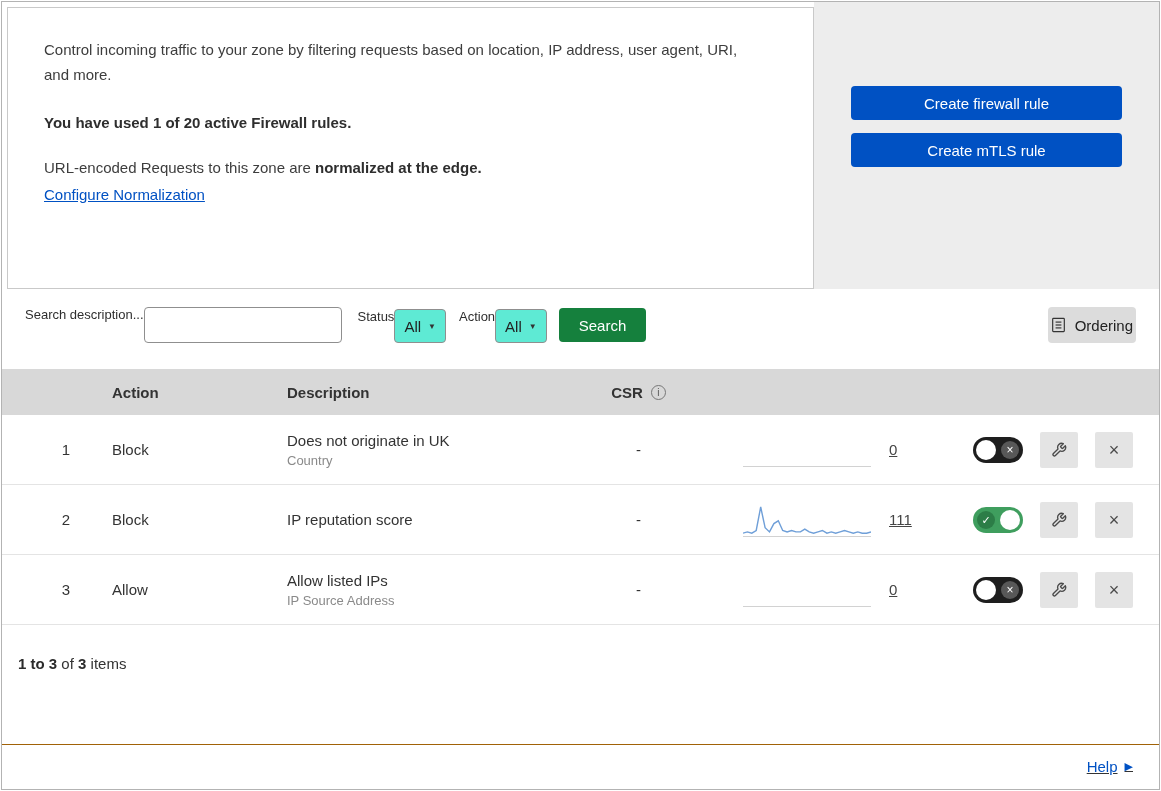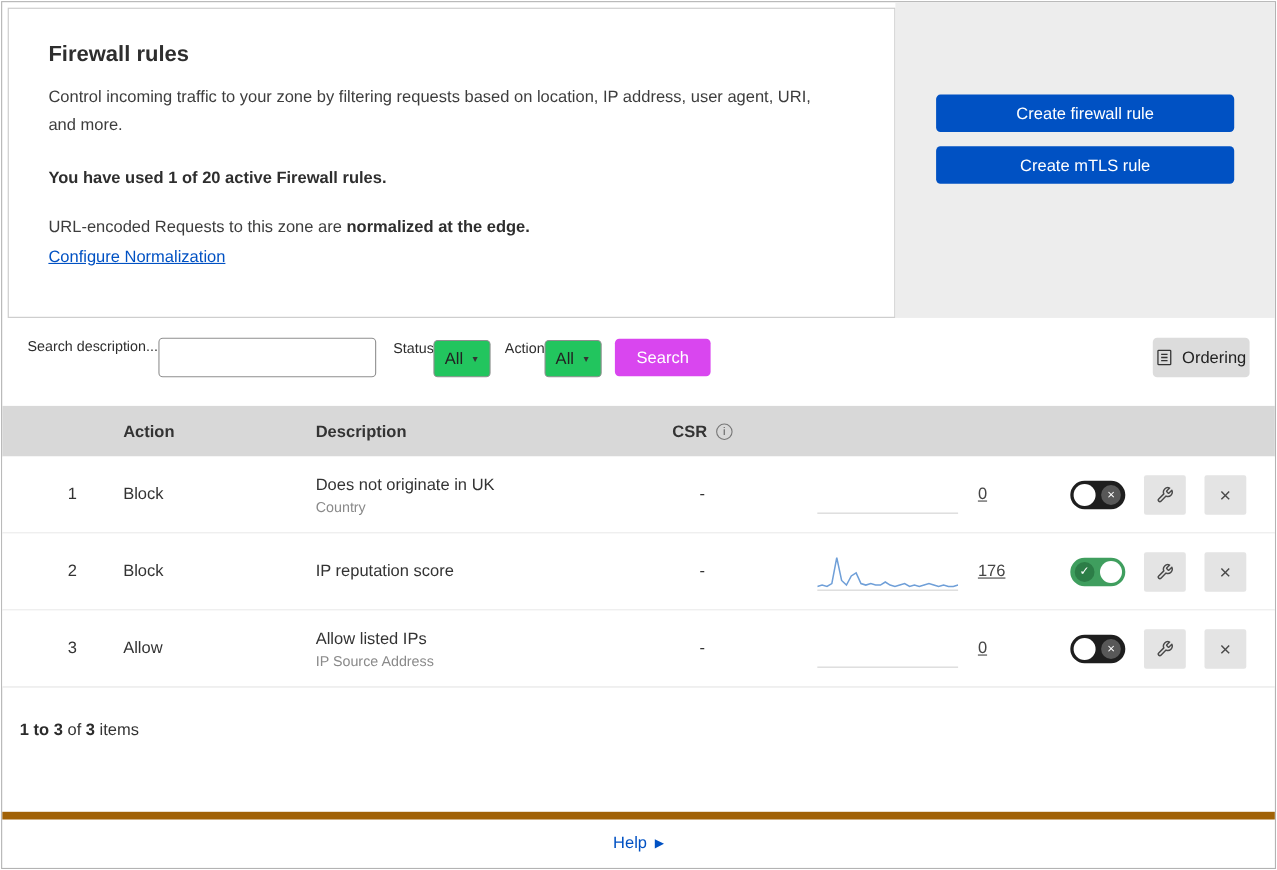--- a/index.html
+++ b/index.html
@@ -79,26 +79,26 @@
   .search-box input {
     border: none; outline: none; flex: 1; font-size: 14px;
     font-family: inherit; margin-left: 8px; background: transparent;
   }
   .grp-search { margin-right: 16px; }
   .grp-status { margin-right: 13px; }
   .grp-action { margin-right: 12px; }
   .dropdown {
     display: inline-flex; align-items: center; gap: 7px;
     border: 1px solid #8f8f8f; border-radius: 4px;
-    height: 34px; padding: 0 9px; background: #22c55e;
+    height: 34px; padding: 0 9px; background: #5eead4;
     font-size: 15px; color: #222; cursor: pointer;
   }
   .caret { font-size: 8px; color: #333; }
   .btn-primary {
-    background: #d946ef; color: #fff; border: none; border-radius: 4px;
+    background: #15803d; color: #fff; border: none; border-radius: 4px;
     height: 34px; padding: 0 20px; font-size: 15px; font-family: inherit; cursor: pointer;
     margin-bottom: 1px;
   }
   .btn-ordering {
     margin-left: auto;
     display: inline-flex; align-items: center; gap: 9px;
     background: #dcdcdc; border: none; border-radius: 4px;
     height: 36px; padding: 0 3px; font-size: 15px; color: #222;
     font-family: inherit; cursor: pointer;
   }
@@ -182,39 +182,39 @@
     color: #4a4a4a; cursor: pointer; flex: none;
     font-family: inherit;
   }
   .x-glyph { font-size: 18px; color: #4a4a4a; line-height: 1; }
 
   
   .items-line { padding: 30px 16px 24px 16px; color: #333; flex: none; }
   .items-line strong { color: #2b2b2b; margin-top: 27px; }
   .help-row {
     margin-top: auto;
-    border-top: 7px solid #a16207;
+    border-top: 1px solid #a16207;
     padding: 13px 26px 14px 26px;
-    display: flex; justify-content: center; align-items: center;
-    flex: none;
+    display: flex; justify-content: flex-end; align-items: center;
+    flex: none;
+    text-decoration: underline;
   }
   .help-link {
     color: #0051c3; text-decoration: none; cursor: pointer;
     display: inline-flex; align-items: center; gap: 7px; font-size: 15px;
   }
   .tri { font-size: 11px; }
 </style>
 </head>
 <body>
 
 <div class="page">
 
   <div class="top-region">
     <div class="intro-box">
-      <h1 class="intro-title">Firewall rules</h1>
       <p class="intro-desc">Control incoming traffic to your zone by filtering requests based on location, IP address, user agent, URI, and more.</p>
       <p class="intro-usage">You have used 1 of 20 active Firewall rules.</p>
       <p class="intro-norm"><span>URL-encoded Requests to this zone are </span><strong>normalized at the edge.</strong></p>
       <a class="intro-link" href="#">Configure Normalization</a>
     </div>
     <div class="side-panel">
       <button class="btn-panel">Create firewall rule</button>
       <button class="btn-panel">Create mTLS rule</button>
     </div>
   </div>
@@ -302,21 +302,21 @@
     <div class="c-desc">
       <div class="desc-main">IP reputation score</div>
     </div>
     <div class="c-csr">-</div>
     <div class="c-activity">
       <div class="spark">
           <svg width="128" height="33" viewBox="0 0 128 33">
             <polyline points="0.0,29.2 4.4,27.9 8.8,29.2 13.2,26.5 17.7,3.0 22.1,23.7 26.5,27.9 30.9,19.6 35.3,16.8 39.7,26.5 44.1,27.9 48.6,26.5 53.0,27.9 57.4,27.9 61.8,25.1 66.2,27.9 70.6,29.2 75.0,27.9 79.4,26.5 83.9,29.2 88.3,27.9 92.7,29.2 97.1,27.9 101.5,26.5 105.9,27.9 110.3,29.2 114.8,27.9 119.2,29.2 123.6,29.2 128.0,27.9" fill="none" stroke="#6f9fd8" stroke-width="1.4"></polyline>
           </svg>
         </div>
-      <a class="count" href="#">176</a>
+      <a class="count" href="#">111</a>
     </div>
     <div class="c-controls">
       <button class="toggle on">
         <span class="badge check">✓</span>
         <span class="knob"></span>
 
       </button>
       <button class="icon-btn">
         <svg width="16" height="16" viewBox="0 0 24 24" fill="none" stroke="#4a4a4a" stroke-width="2" stroke-linecap="round" stroke-linejoin="round">
           <path d="M14.7 6.3a1 1 0 0 0 0 1.4l1.6 1.6a1 1 0 0 0 1.4 0l3.77-3.77a6 6 0 0 1-7.94 7.94l-6.91 6.91a2.12 2.12 0 0 1-3-3l6.91-6.91a6 6 0 0 1 7.94-7.94l-3.76 3.76z"></path>

